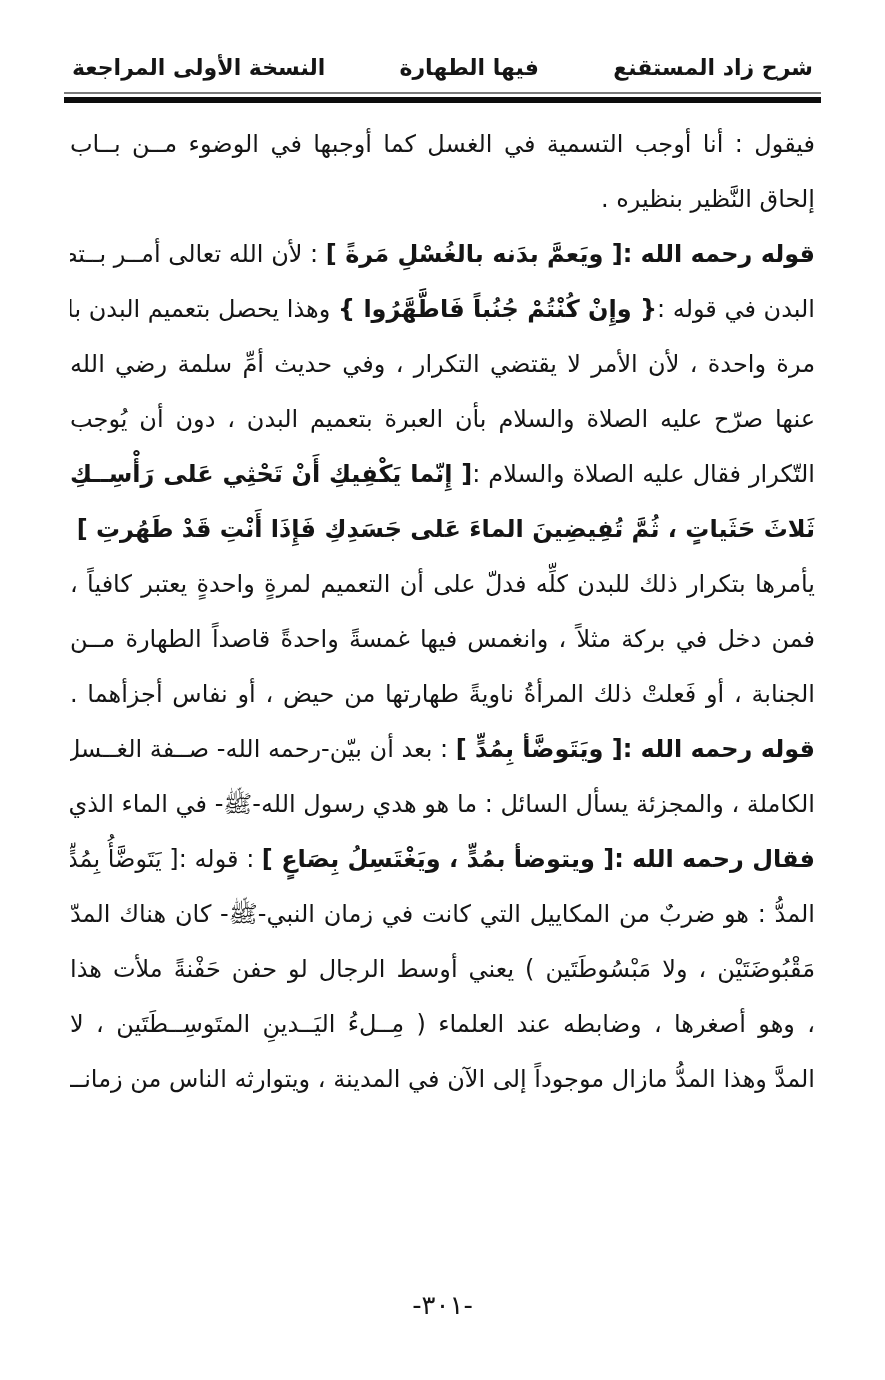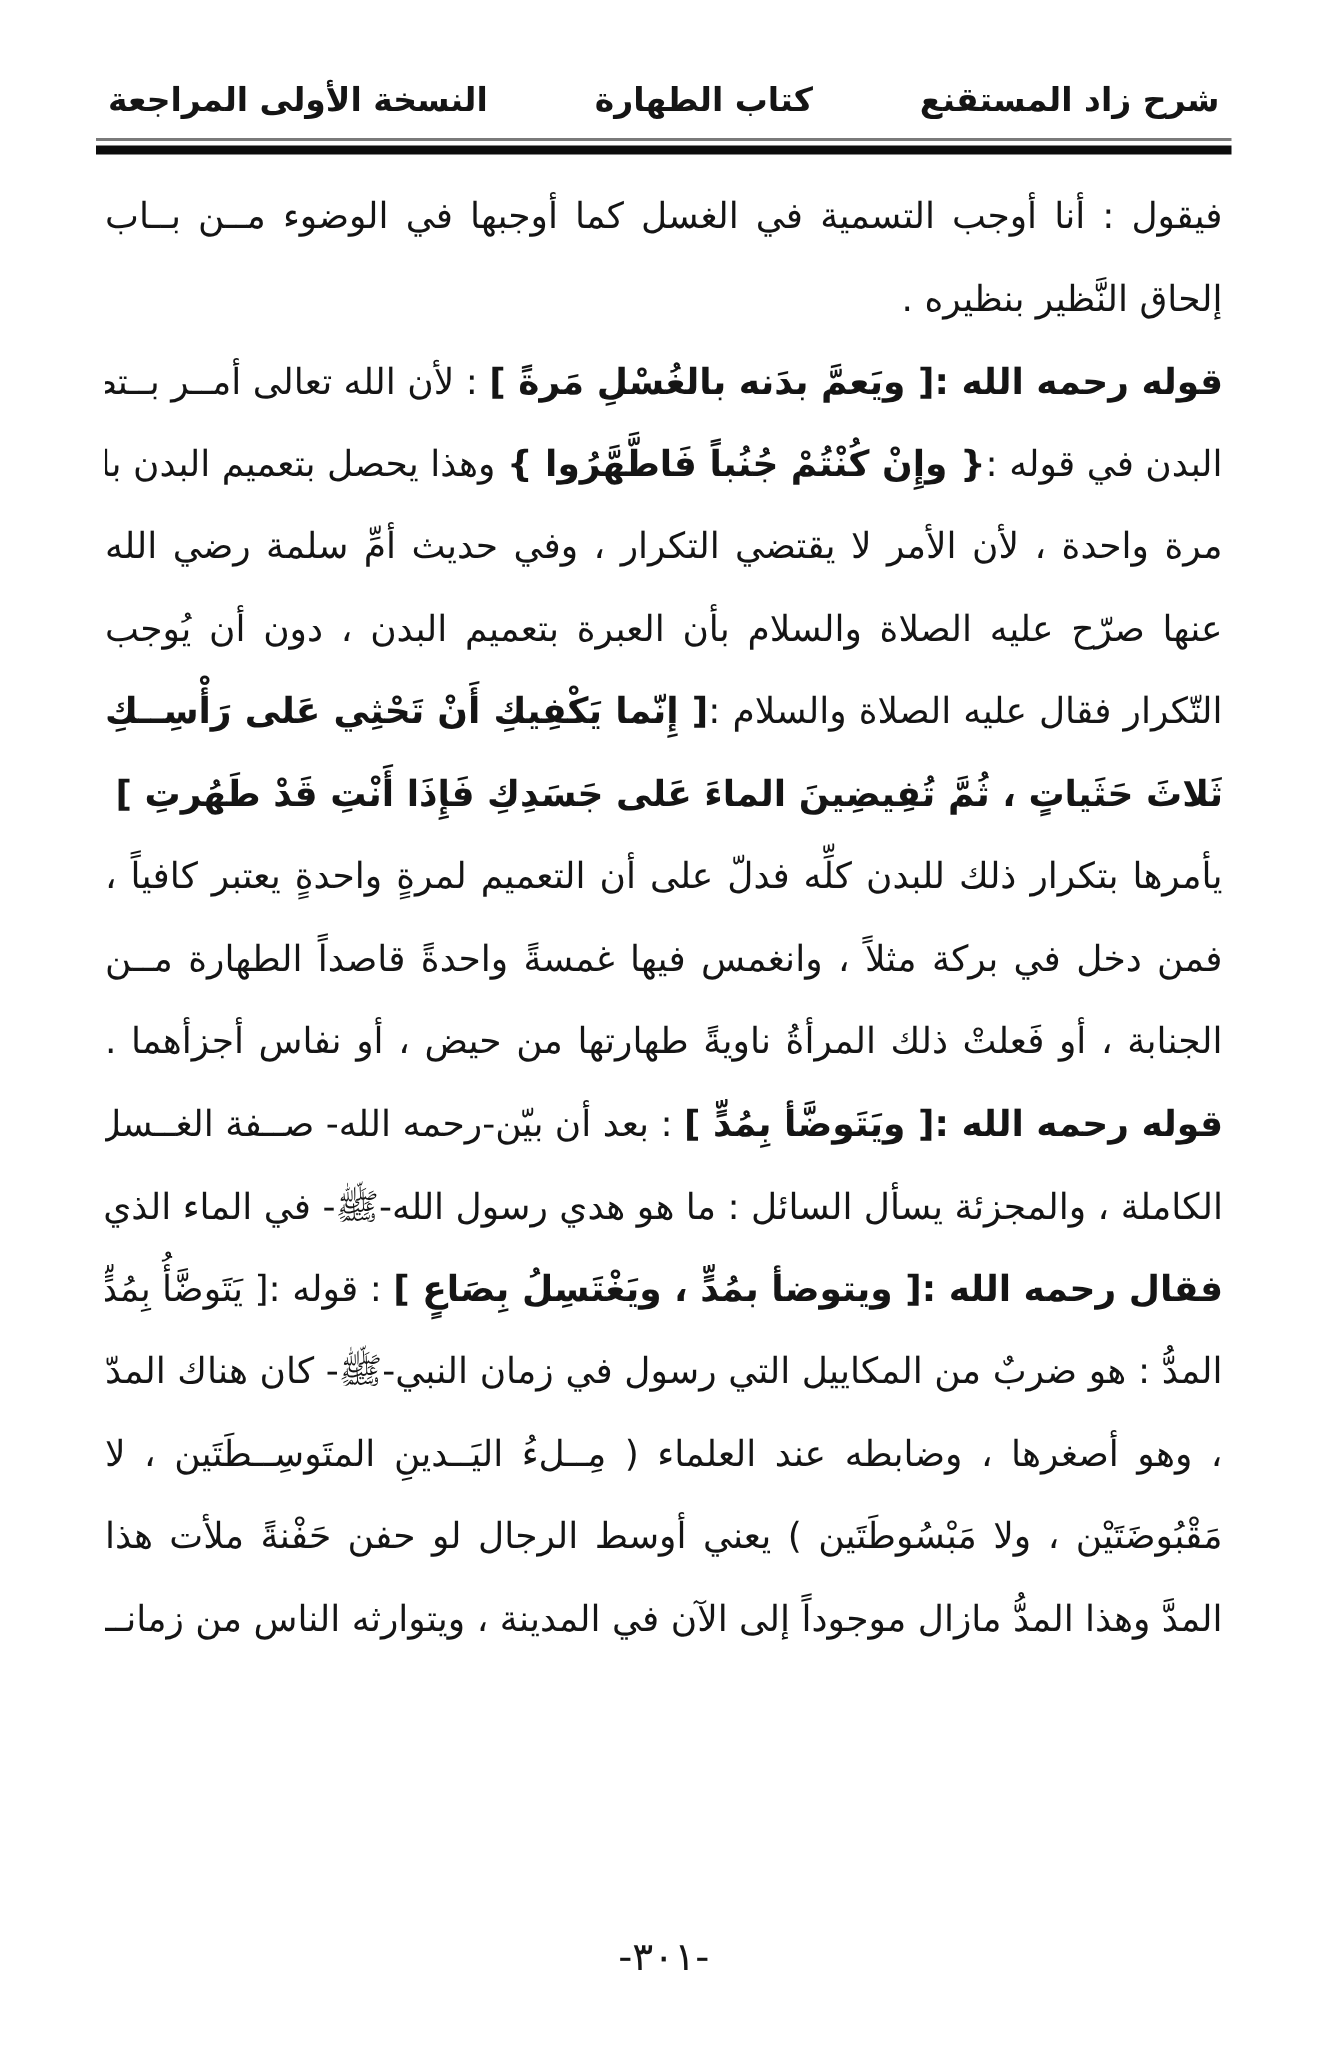--- a/index.html
+++ b/index.html
@@ -30,42 +30,42 @@
     text-align:center;font-size:26px;letter-spacing:2px;
   }
 </style>
 </head>
 <body>
 
 <div class="page">
 
   <div class="header">
     <span class="h-right">شرح زاد المستقنع</span>
-    <span class="h-center">كتاب الطهارة</span>
+    <span class="h-center">فيها الطهارة</span>
     <span class="h-left">النسخة الأولى المراجعة</span>
   </div>
 
   <div class="rule"></div>
 
   <div class="content">
       <div class="line"><span>فيقول : أنا أوجب التسمية في الغسل كما أوجبها في الوضوء مــن بــاب</span></div>
       <div class="line short"><span>إلحاق النَّظير بنظيره .</span></div>
       <div class="line"><span class="bold">قوله رحمه الله :[ ويَعمَّ بدَنه بالغُسْلِ مَرةً ]</span><span> : لأن الله تعالى أمــر بــتطهير</span></div>
       <div class="line"><span>البدن في قوله :</span><span class="bold">{ وإِنْ كُنْتُمْ جُنُباً فَاطَّهَّرُوا }</span><span> وهذا يحصل بتعميم البدن بالماء</span></div>
       <div class="line"><span>مرة واحدة ، لأن الأمر لا يقتضي التكرار ، وفي حديث أمِّ سلمة رضي الله</span></div>
       <div class="line"><span>عنها صرّح عليه الصلاة والسلام بأن العبرة بتعميم البدن ، دون أن يُوجب</span></div>
       <div class="line"><span>التّكرار فقال عليه الصلاة والسلام :</span><span class="bold">[ إِنّما يَكْفِيكِ أَنْ تَحْثِي عَلى رَأْسِــكِ</span></div>
       <div class="line"><span class="bold">ثَلاثَ حَثَياتٍ ، ثُمَّ تُفِيضِينَ الماءَ عَلى جَسَدِكِ فَإِذَا أَنْتِ قَدْ طَهُرتِ ]</span><span> و لم</span></div>
       <div class="line"><span>يأمرها بتكرار ذلك للبدن كلِّه فدلّ على أن التعميم لمرةٍ واحدةٍ يعتبر كافياً ،</span></div>
       <div class="line"><span>فمن دخل في بركة مثلاً ، وانغمس فيها غمسةً واحدةً قاصداً الطهارة مــن</span></div>
       <div class="line"><span>الجنابة ، أو فَعلتْ ذلك المرأةُ ناويةً طهارتها من حيض ، أو نفاس أجزأهما .</span></div>
       <div class="line"><span class="bold">قوله رحمه الله :[ ويَتَوضَّأ بِمُدٍّ ]</span><span> : بعد أن بيّن-رحمه الله- صــفة الغــسل</span></div>
       <div class="line"><span>الكاملة ، والمجزئة يسأل السائل : ما هو هدي رسول الله-ﷺ- في الماء الذي</span></div>
       <div class="line"><span class="bold">فقال رحمه الله :[ ويتوضأ بمُدٍّ ، ويَغْتَسِلُ بِصَاعٍ ]</span><span> : قوله :[ يَتَوضَّأُ بِمُدٍّ ] ،</span></div>
-      <div class="line"><span>المدُّ : هو ضربٌ من المكاييل التي رسول في زمان النبي-ﷺ- كان هناك المدّ</span></div>
+      <div class="line"><span>المدُّ : هو ضربٌ من المكاييل التي كانت في زمان النبي-ﷺ- كان هناك المدّ</span></div>
+      <div class="line"><span>مَقْبُوضَتَيْن ، ولا مَبْسُوطَتَين ) يعني أوسط الرجال لو حفن حَفْنةً ملأت هذا</span></div>
       <div class="line"><span>، وهو أصغرها ، وضابطه عند العلماء ( مِــلءُ اليَــدينِ المتَوسِــطَتَين ، لا</span></div>
-      <div class="line"><span>مَقْبُوضَتَيْن ، ولا مَبْسُوطَتَين ) يعني أوسط الرجال لو حفن حَفْنةً ملأت هذا</span></div>
       <div class="line"><span>المدَّ وهذا المدُّ مازال موجوداً إلى الآن في المدينة ، ويتوارثه الناس من زمانــه</span></div>
     </div>
 
   <div class="footer">-٣٠١-</div>
 
 </div>
 
 </body></html>

